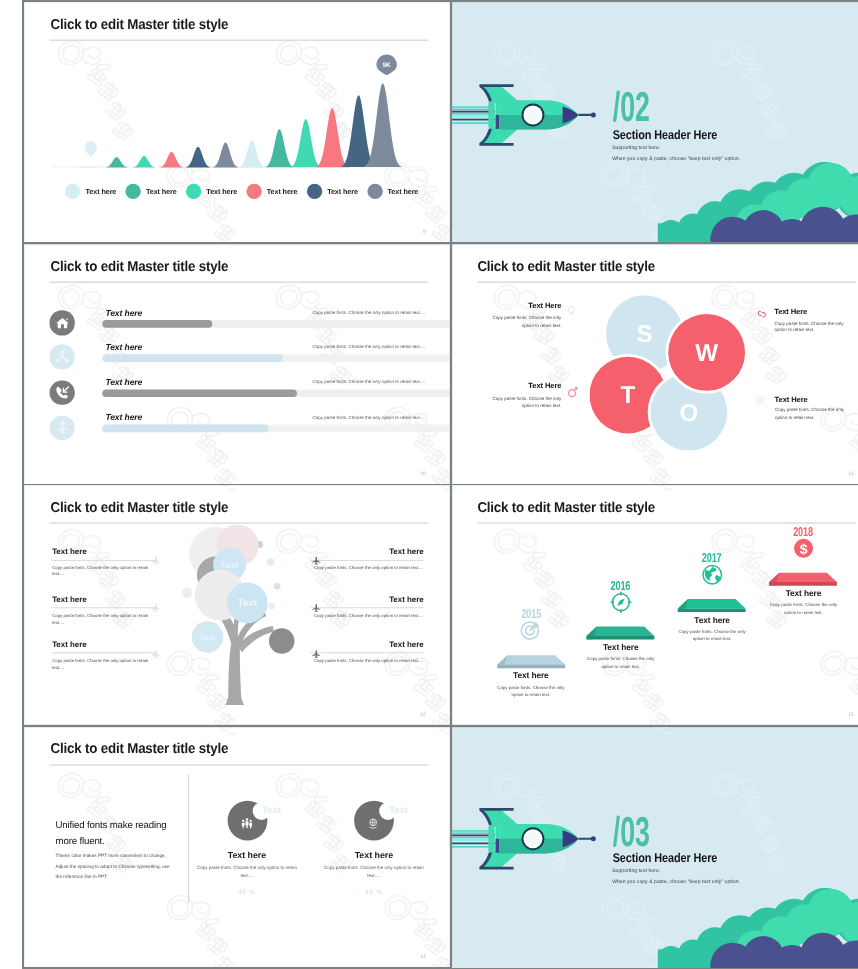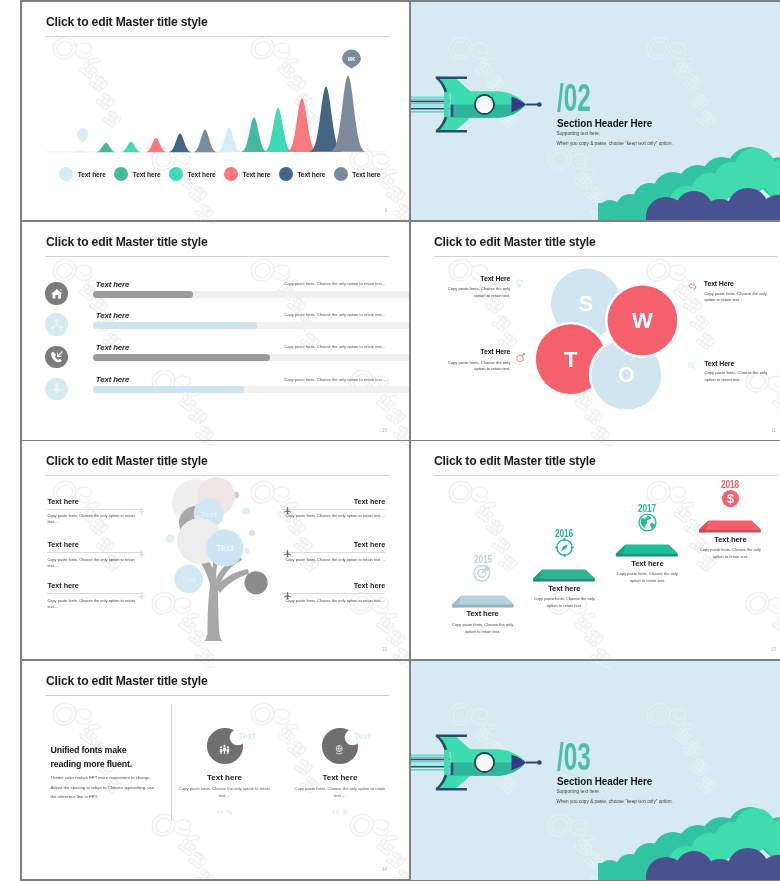--- a/index.html
+++ b/index.html
@@ -55,21 +55,21 @@
 .t5-rule{height:1px;background:#dcdcdc;margin:3px 0 3.5px 0;}
 .t5-b{font-size:3.95px;color:#4a4a4a;line-height:1.62;}
 
 
 .st6{position:absolute;text-align:center;width:100px;}
 .st6-y{font-size:11.7px;font-weight:bold;letter-spacing:-0.2px;line-height:1;}
 .st6-l{font-size:7.6px;font-weight:bold;color:#1b1b1b;letter-spacing:-0.1px;}
 .st6-b{font-size:4.0px;color:#4a4a4a;line-height:1.65;margin-top:3.6px;}
 
 
-.u7h{position:absolute;font-size:8.8px;font-weight:bold;color:#151515;line-height:1.52;letter-spacing:-0.15px;}
+.u7h{position:absolute;font-size:8.8px;font-weight:normal;color:#151515;line-height:1.52;letter-spacing:-0.15px;}
 .u7b{position:absolute;font-size:4.25px;color:#4a4a4a;line-height:2.25;}
 .u7div{position:absolute;width:1px;background:#d5d5d5;}
 .d7{position:absolute;text-align:center;width:120px;}
 .d7-l{font-size:8px;font-weight:bold;color:#1b1b1b;}
 .d7-b{font-size:4.1px;color:#5a5a5a;line-height:1.65;margin-top:4px;}
 .d7-p{font-size:6.2px;color:#d7e9f1;font-weight:bold;margin-top:8.5px;letter-spacing:0.6px;}
 .wm{position:absolute;font-size:8.5px;font-weight:bold;color:#dceee9;}
 
 
 .wmk{position:absolute;left:0;top:0;width:780px;height:881px;pointer-events:none;opacity:1;}

